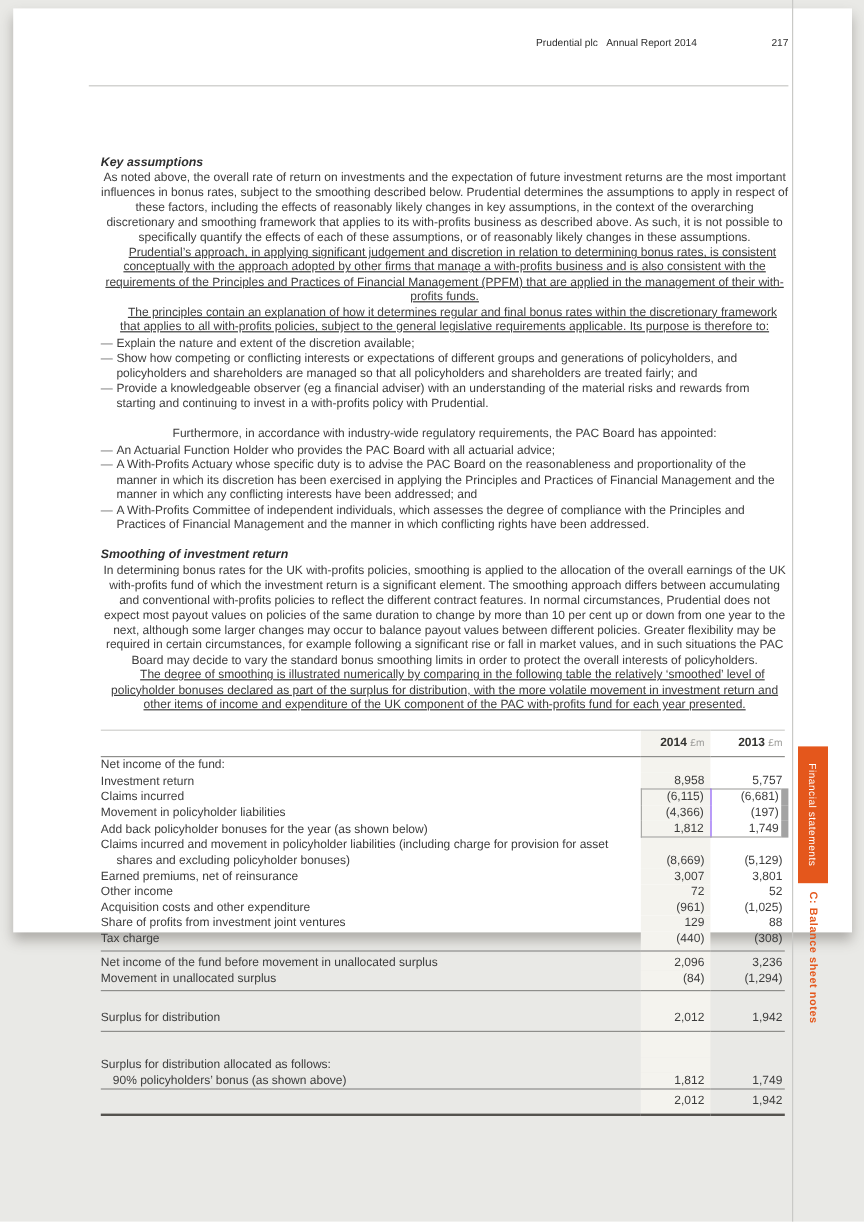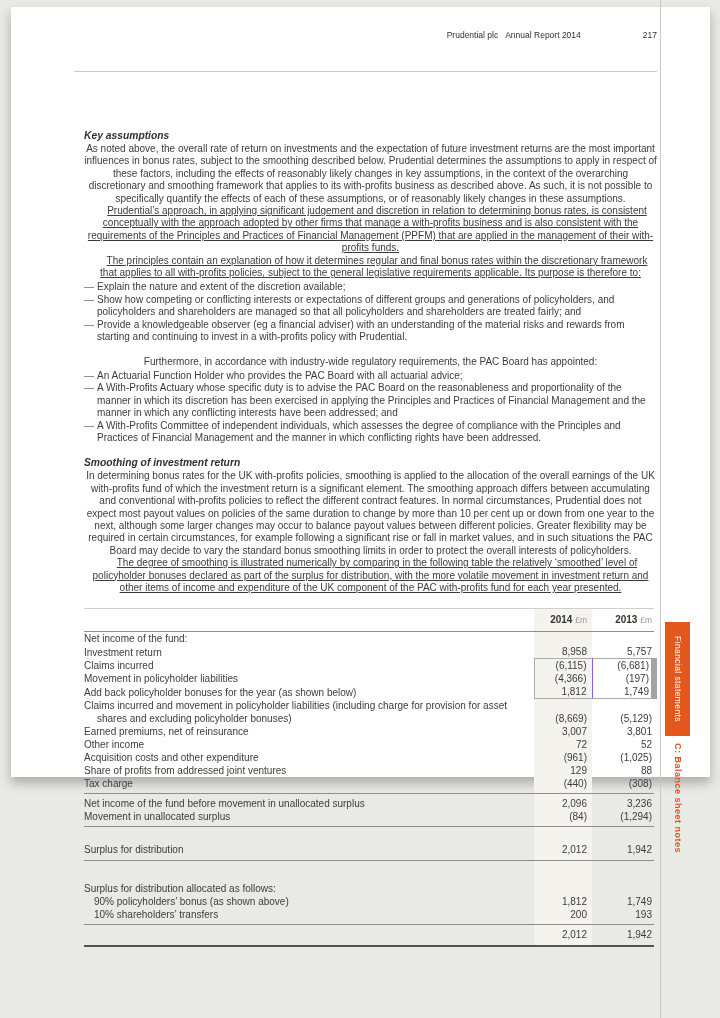--- a/index.html
+++ b/index.html
@@ -201,21 +201,21 @@
           <td class="lbl">Other income</td>
           <td class="num c2014">72</td>
           <td class="num c2013">52</td>
         </tr>
         <tr>
           <td class="lbl">Acquisition costs and other expenditure</td>
           <td class="num c2014">(961)</td>
           <td class="num c2013">(1,025)</td>
         </tr>
         <tr>
-          <td class="lbl">Share of profits from addressed joint ventures</td>
+          <td class="lbl">Share of profits from investment joint ventures</td>
           <td class="num c2014">129</td>
           <td class="num c2013">88</td>
         </tr>
         <tr class="pad-b">
           <td class="lbl">Tax charge</td>
           <td class="num c2014">(440)</td>
           <td class="num c2013">(308)</td>
         </tr>
         <tr class="lineA">
           <td class="lbl">Net income of the fund before movement in unallocated surplus</td>
@@ -240,25 +240,20 @@
         <tr>
           <td class="lbl">Surplus for distribution allocated as follows:</td>
           <td class="num c2014"></td>
           <td class="num c2013"></td>
         </tr>
         <tr>
           <td class="lbl ind2">90% policyholders’ bonus (as shown above)</td>
           <td class="num c2014">1,812</td>
           <td class="num c2013">1,749</td>
         </tr>
-        <tr class="pad-b">
-          <td class="lbl ind2">10% shareholders’ transfers</td>
-          <td class="num c2014">200</td>
-          <td class="num c2013">193</td>
-        </tr>
         <tr class="grand">
           <td class="lbl"></td>
           <td class="num c2014">2,012</td>
           <td class="num c2013">1,942</td>
         </tr>
       </tbody>
     </table>
 
   </div>
 </div>

